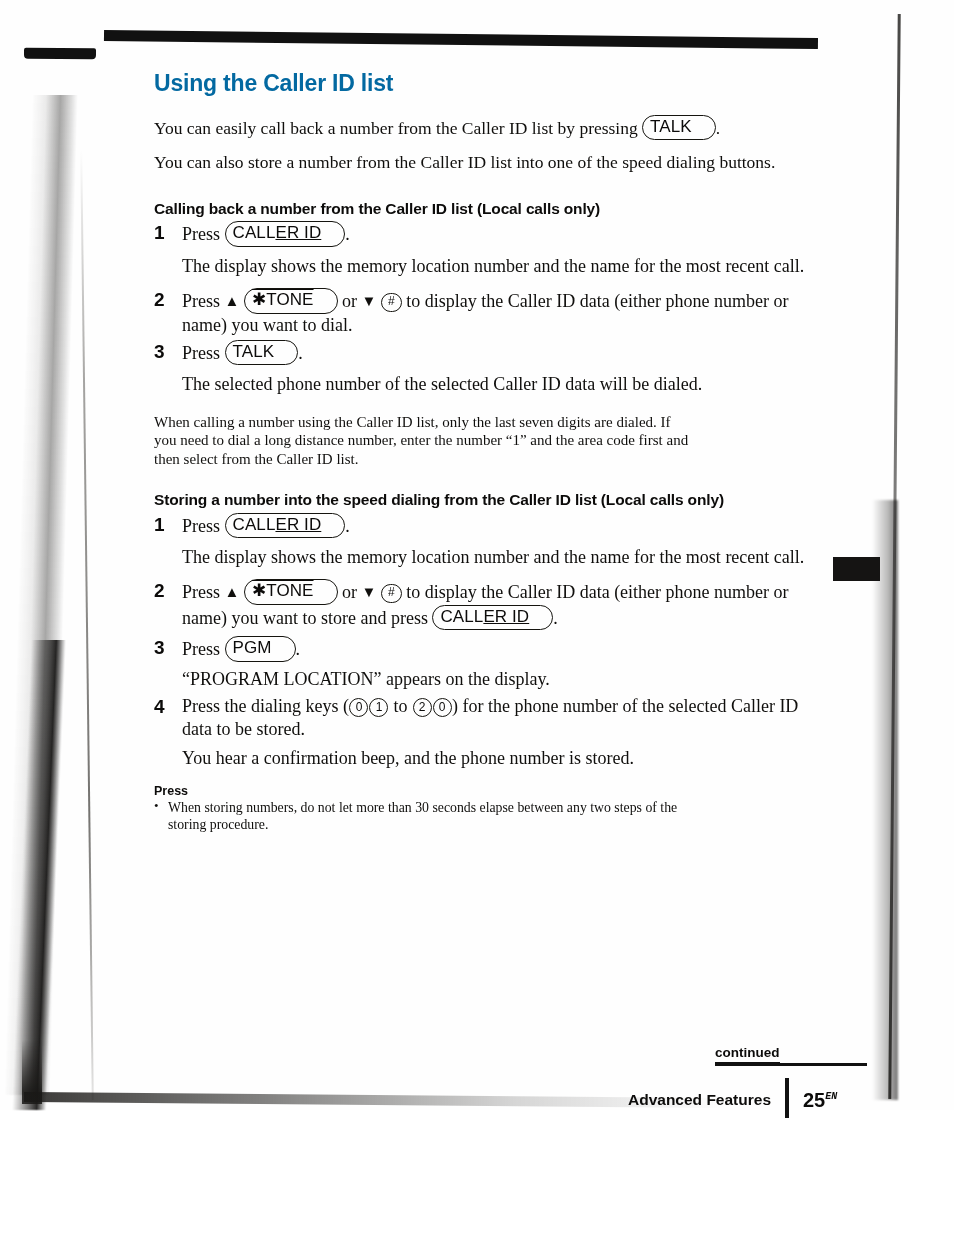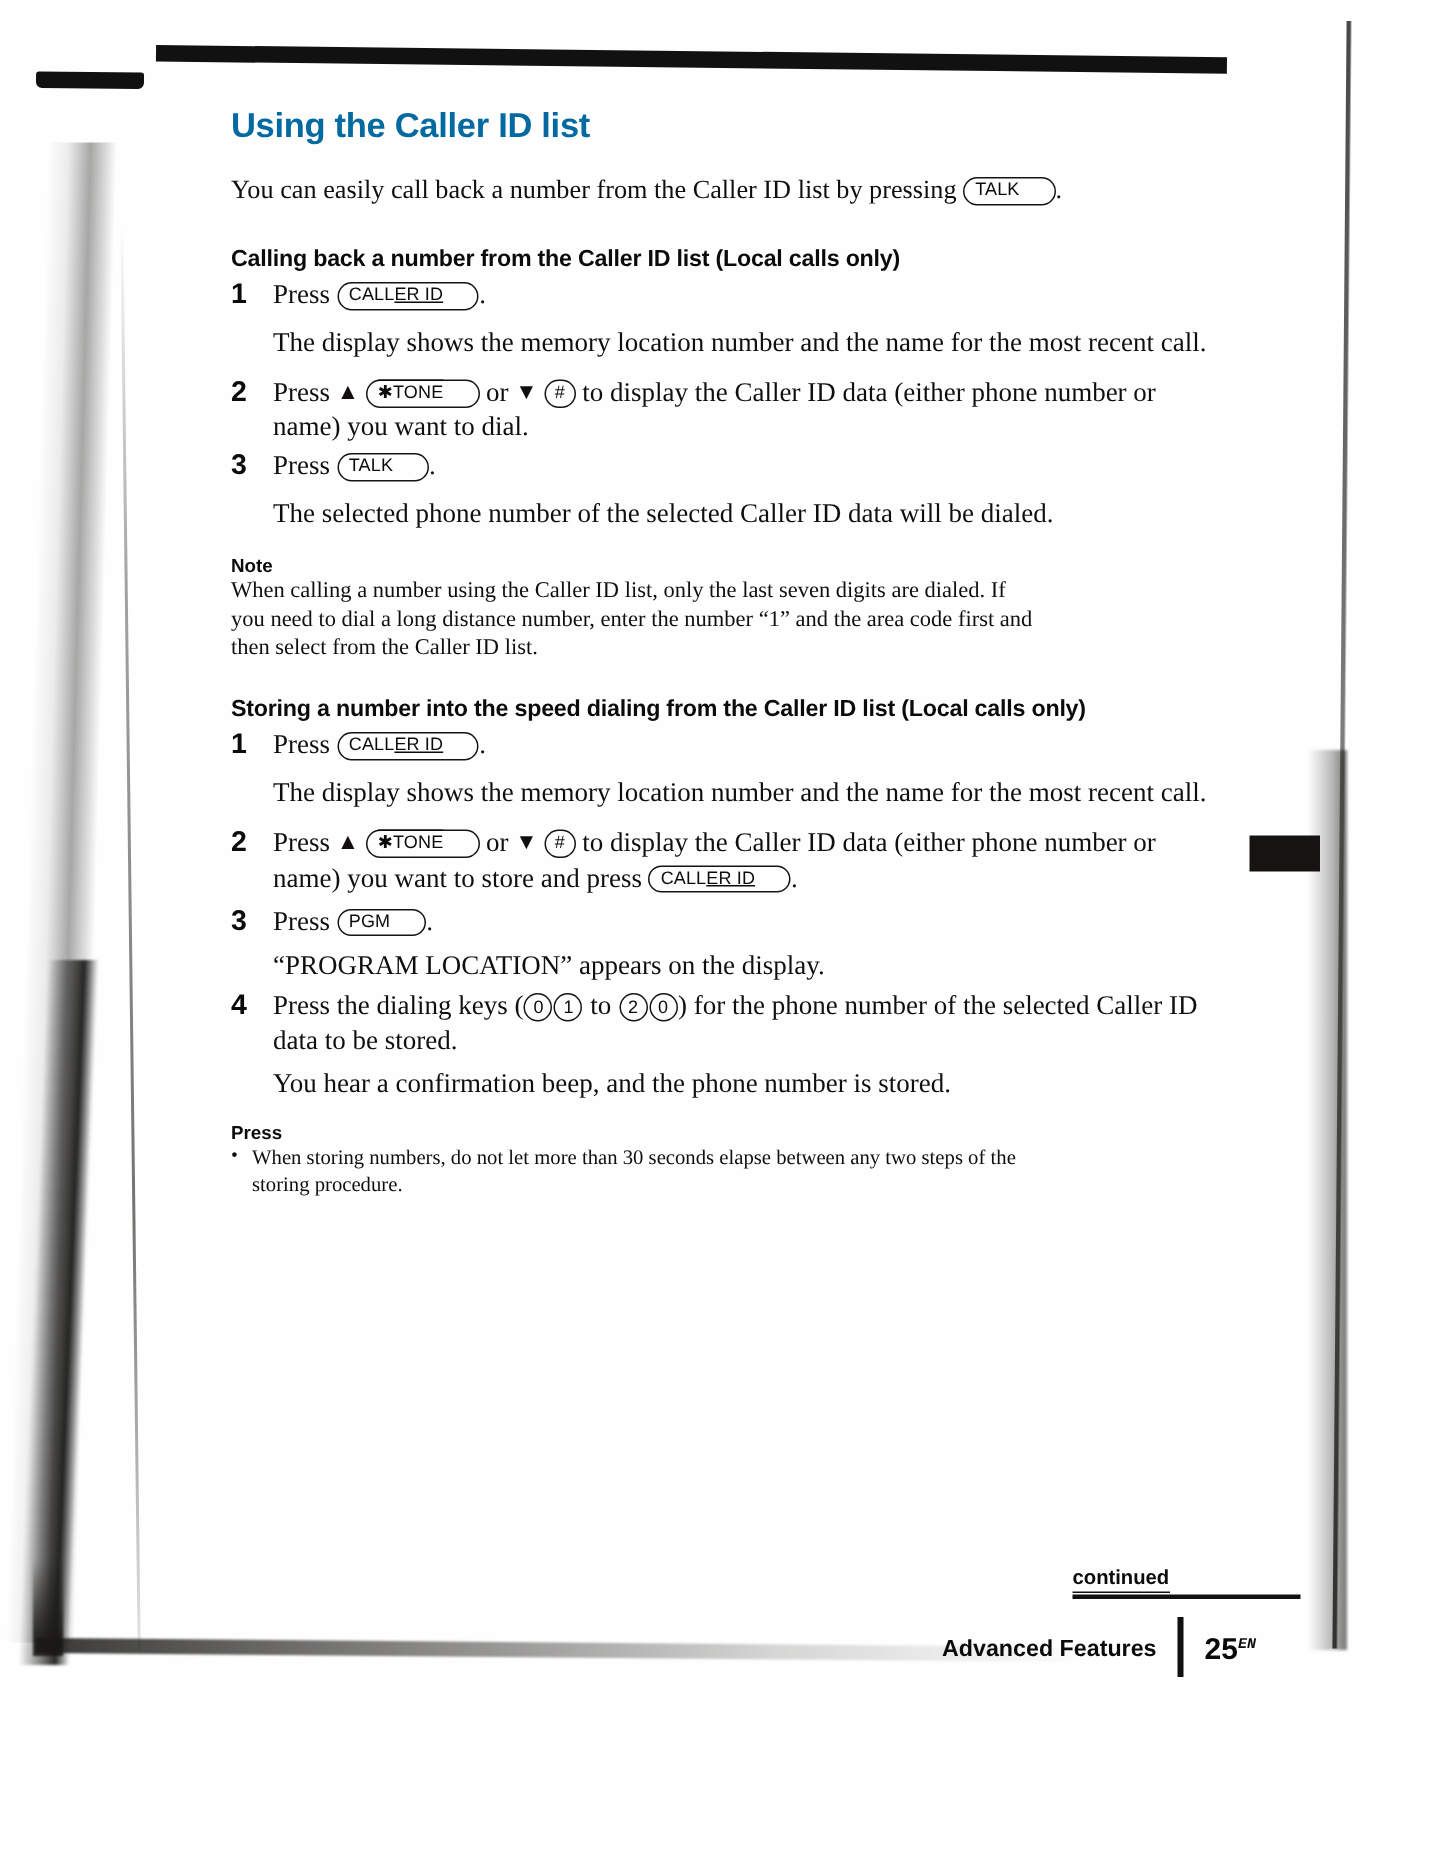--- a/index.html
+++ b/index.html
@@ -220,21 +220,21 @@
     font-size: 13px;
   }
 
   
   .key {
     display: inline-block;
     border: 1.4px solid #15140f;
     border-radius: 999px;
     padding: 0px 23px 1px 7px;
     font-family: "Liberation Sans", sans-serif;
-    font-size: 12px;
+    font-size: 17px;
     font-weight: normal;
     line-height: 1.32;
     letter-spacing: 0.1px;
     white-space: nowrap;
     vertical-align: 2px;
     color: #0c0b0a;
   }
   .key.small {
     font-size: 12px;
     padding: 0px 6px 1px 6px;
@@ -357,20 +357,21 @@
 <div class="top-left-mark"></div>
 
 <div class="content">
 
   <h1 class="doc-title">Using the Caller ID list</h1>
 
   <p class="intro">
     <span>You can easily call back a number from the Caller ID list by pressing </span><span class="key">TALK</span><span>.</span>
   </p>
 
+  <p class="intro">You can also store a number from the Caller ID list into one of the speed dialing buttons.</p>
 
   <h2 class="sub-head" style="margin-top:26px;">Calling back a number from the Caller ID list (Local calls only)</h2>
 
   <div class="step">
     <div class="step-num">1</div>
     <div class="step-text">
       <span>Press </span><span class="key"><span>CALL</span><u>ER ID</u></span><span>.</span>
     </div>
   </div>
 
@@ -388,21 +389,20 @@
   <div class="step">
     <div class="step-num">3</div>
     <div class="step-text">
       <span>Press </span><span class="key">TALK</span><span>.</span>
     </div>
   </div>
 
   <p class="body-indent">The selected phone number of the selected Caller ID data will be dialed.</p>
 
   <div class="note-block">
-    <h3 class="note-head">Note</h3>
     <p class="note-body">When calling a number using the Caller ID list, only the last seven digits are dialed. If you need to dial a long distance number, enter the number “1” and the area code first and then select from the Caller ID list.</p>
   </div>
 
   <h2 class="sub-head" style="margin-top:22px; max-width:640px;">Storing a number into the speed dialing from the Caller ID list (Local calls only)</h2>
 
   <div class="step">
     <div class="step-num">1</div>
     <div class="step-text">
       <span>Press </span><span class="key"><span>CALL</span><u>ER ID</u></span><span>.</span>
     </div>

